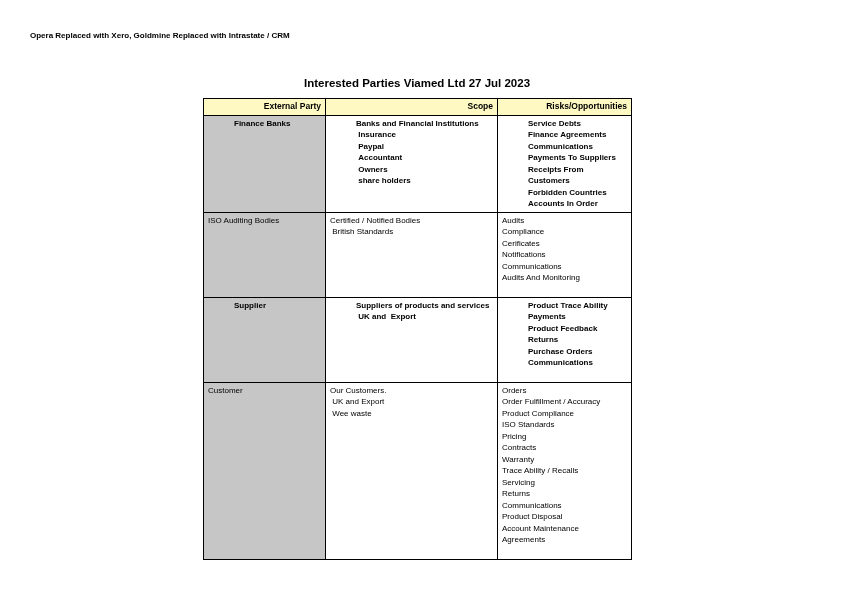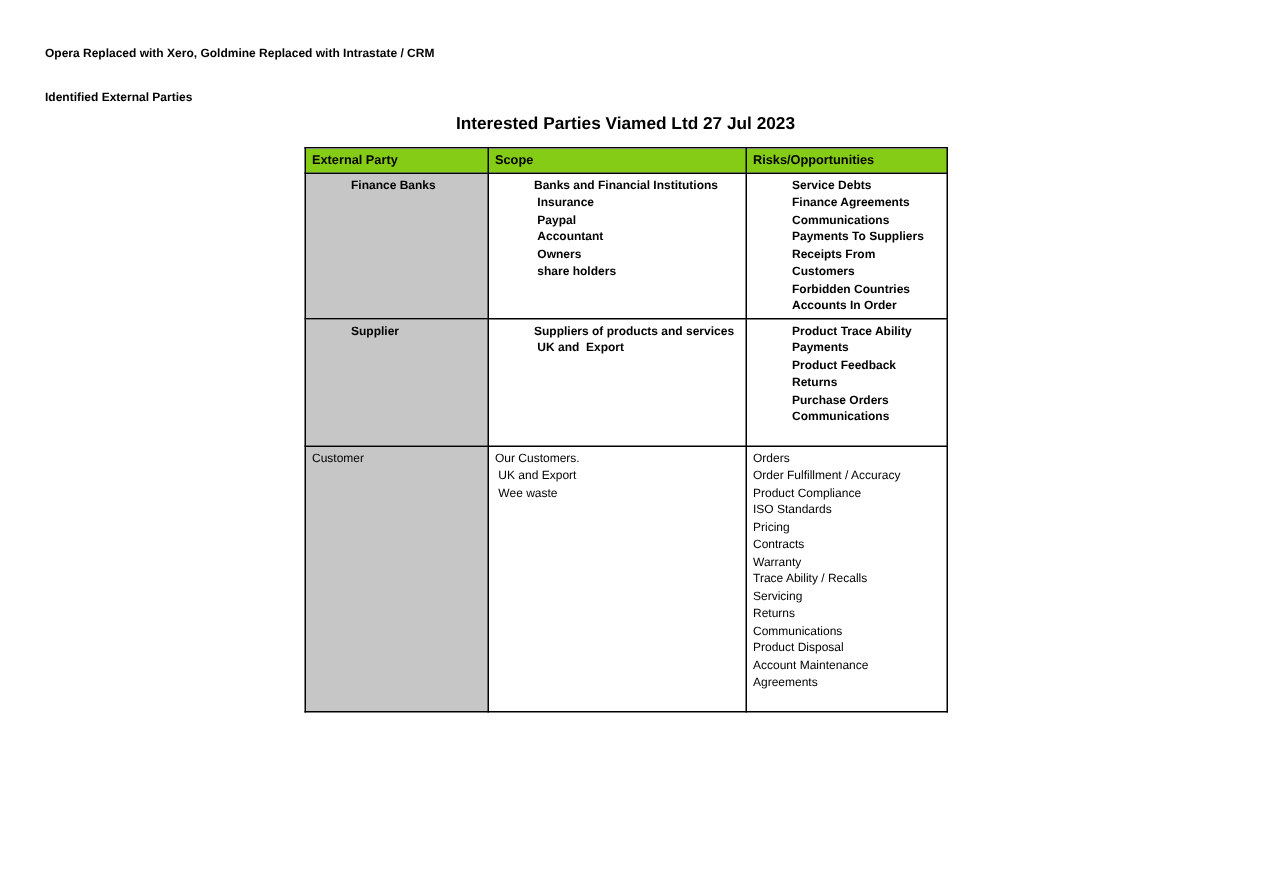--- a/index.html
+++ b/index.html
@@ -49,35 +49,35 @@
     padding: 2px 4px;
     font-size: 8px;
     line-height: 11.5px;
     white-space: pre-wrap;
     overflow: hidden;
   }
   table.parties th {
     font-size: 8.5px;
     font-weight: bold;
     height: 16px;
-    background: #84cc16;
+    background: #fef9c3;
+    text-align: right;
   }
   td.party-cell { background: #c6c6c6; }
   tr.bold-row td { font-weight: bold; padding-left: 30px; }
   tr.row-1 td { height: 97px; }
   tr.row-2 td { height: 85px; }
   tr.row-3 td { height: 85px; }
   tr.row-4 td { height: 177px; }
 </style>
 </head>
 <body>
 
 <div class="page-header">
   <div>Opera Replaced with Xero, Goldmine Replaced with Intrastate / CRM</div>
-  <div>Identified External Parties</div>
 </div>
 
 <div class="doc-title">Interested Parties Viamed Ltd 27 Jul 2023</div>
 
 <div class="table-wrap">
   <table class="parties">
     <colgroup>
       <col style="width:122px">
       <col style="width:172px">
       <col style="width:134px">
@@ -98,20 +98,31 @@
  Accountant
  Owners
  share holders</td>
         <td>Service Debts
 Finance Agreements
 Communications
 Payments To Suppliers
 Receipts From Customers
 Forbidden Countries
 Accounts In Order</td>
+      </tr>
+      <tr class="row-2">
+        <td class="party-cell">ISO Auditing Bodies</td>
+        <td>Certified / Notified Bodies
+ British Standards</td>
+        <td>Audits
+Compliance
+Cerificates
+Notifications
+Communications
+Audits And Monitoring</td>
       </tr>
       <tr class="row-3 bold-row">
         <td class="party-cell">Supplier</td>
         <td>Suppliers of products and services
  UK and  Export</td>
         <td>Product Trace Ability
 Payments
 Product Feedback
 Returns
 Purchase Orders

